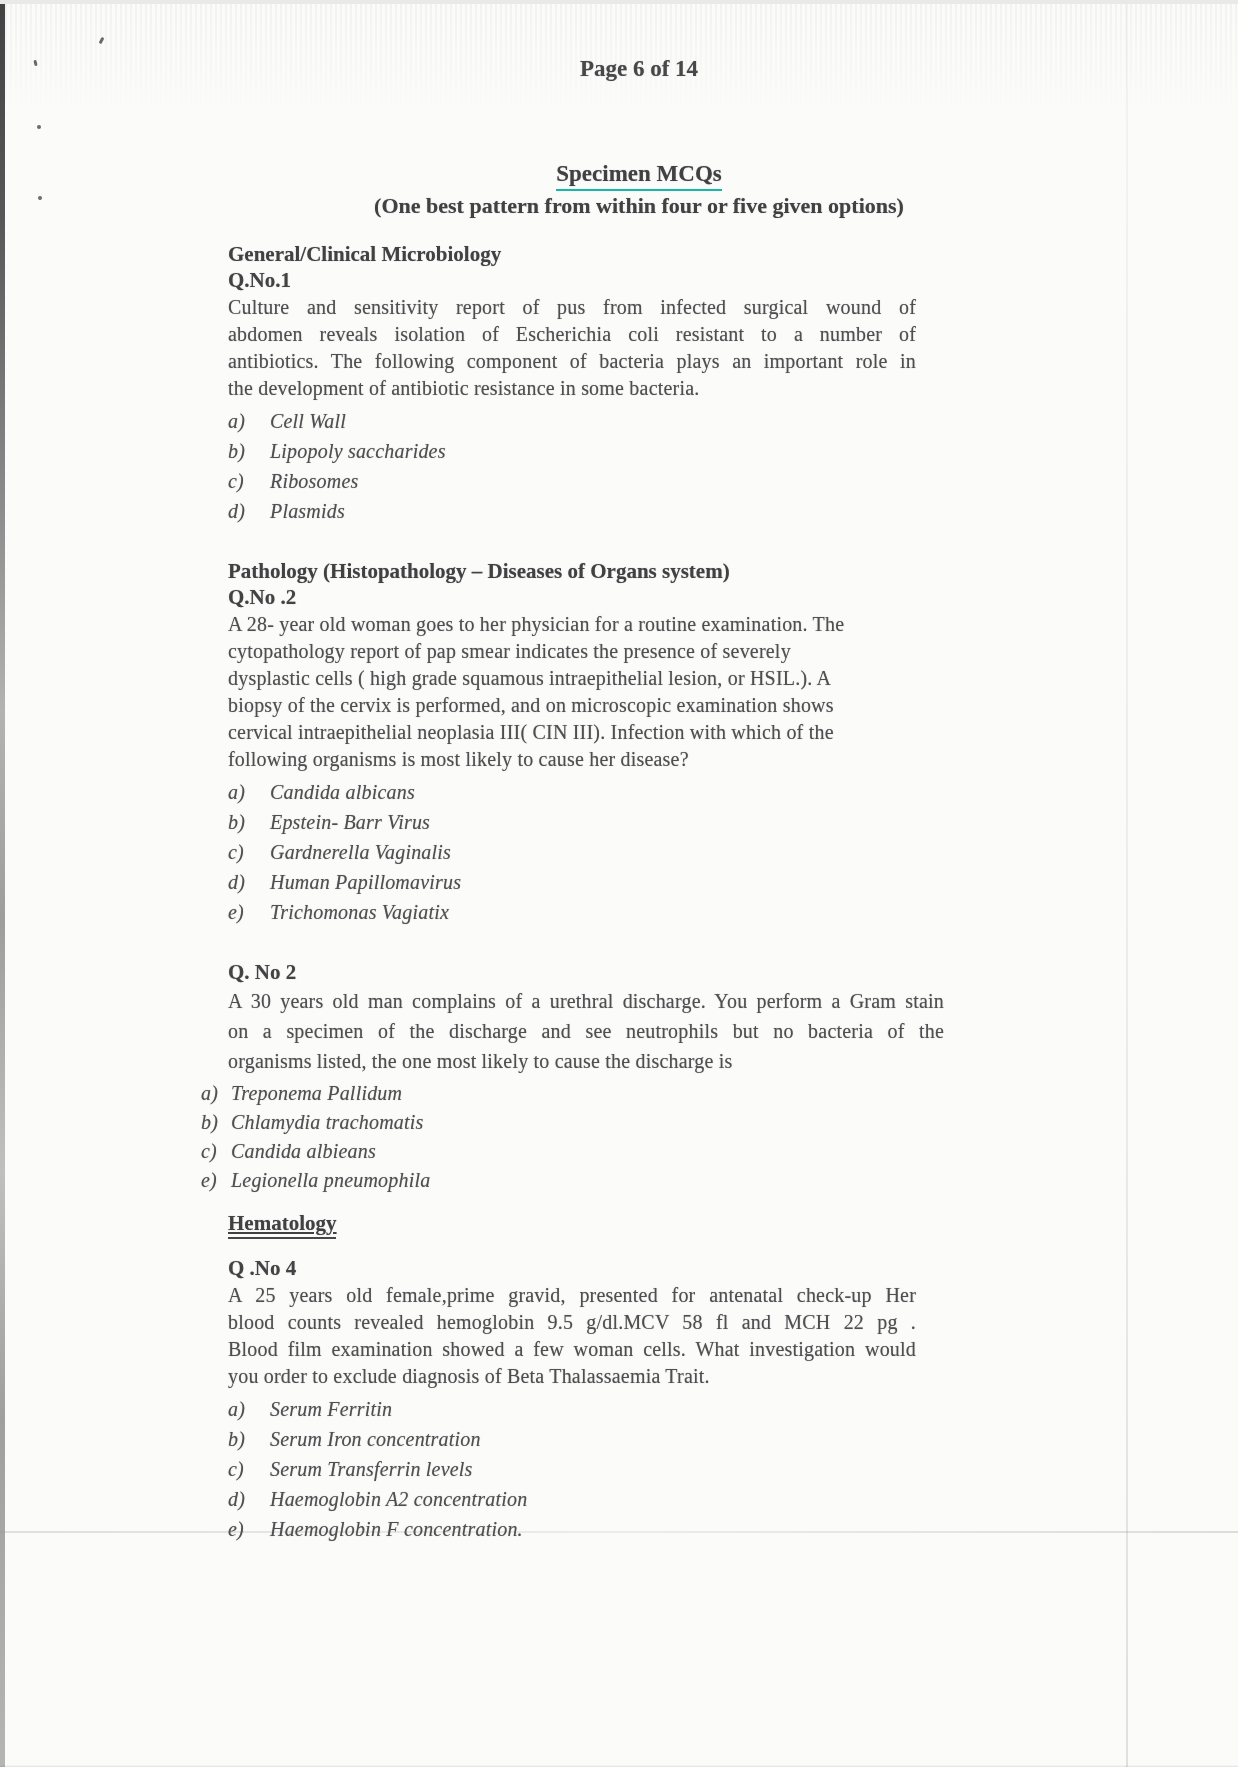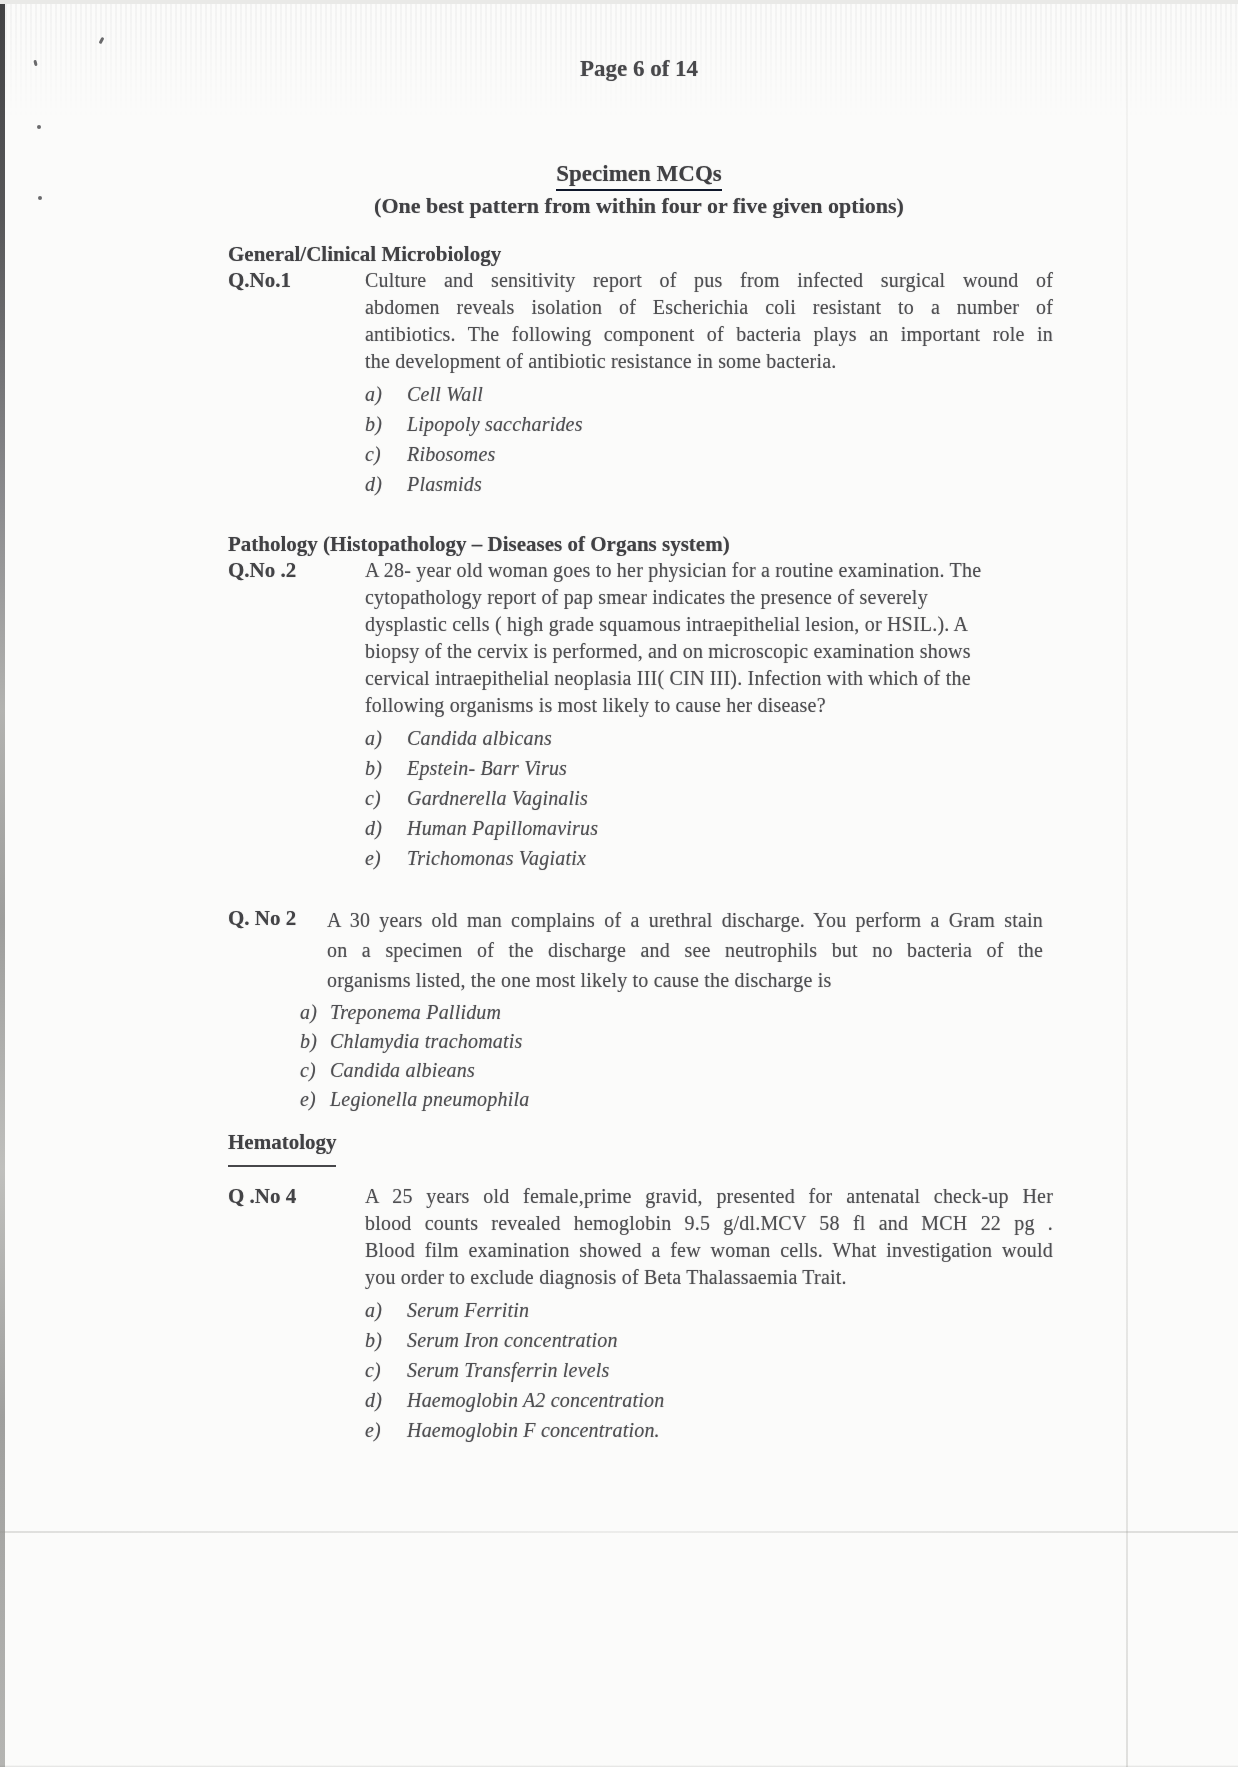--- a/index.html
+++ b/index.html
@@ -54,32 +54,32 @@
     width: 822px; margin-left: 228px;
     text-align: center;
     font-size: 23px; font-weight: 600; line-height: 30px;
     margin-bottom: 76px;
     color: #48484b;
   }
   .title-block { width: 822px; margin-left: 228px; text-align: center; margin-bottom: 20px; color: #414144; }
   .doc-title {
     display: inline-block;
     font-size: 23px; font-weight: bold; line-height: 28px;
-    border-bottom: 2px solid #0f172a; padding-bottom: 1px;
+    border-bottom: 2px solid #14b8a6; padding-bottom: 1px;
   }
   .doc-subtitle { font-size: 22px; font-weight: bold; line-height: 30px; }
 
   #sections { padding-left: 228px; }
   .section-heading {
     font-size: 21px; font-weight: bold; line-height: 26px; color: #414144;
   }
   .section-heading .hd { display: inline-block; text-align: right; }
-  .section-heading.underlined .hd { border-bottom: 2px solid #47474a; padding-bottom: 10px; }
+  .section-heading.underlined .hd { border-bottom: 2px solid #47474a; padding-bottom: 1px; text-decoration: underline; }
 
-  .question { display: flex; align-items: flex-start; margin-bottom: 30px; }
+  .question { display: flex; align-items: flex-start; margin-bottom: 30px; flex-direction: column; }
   .q-label { font-size: 21px; font-weight: bold; line-height: 27px; color: #434346; flex: 0 0 auto; }
   .indented .q-label { width: 137px; }
   .compact  .q-label { width: 99px; }
   .q-body { flex: 0 0 auto; font-size: 20px; }
   .indented .q-body { width: 688px; }
   .compact  .q-body { width: 716px; }
   .q-line { line-height: 27px; letter-spacing: 0.2px; }
   .compact .q-line { line-height: 30px; }
   .q-line.jl { text-align: justify; text-align-last: justify; }
 

